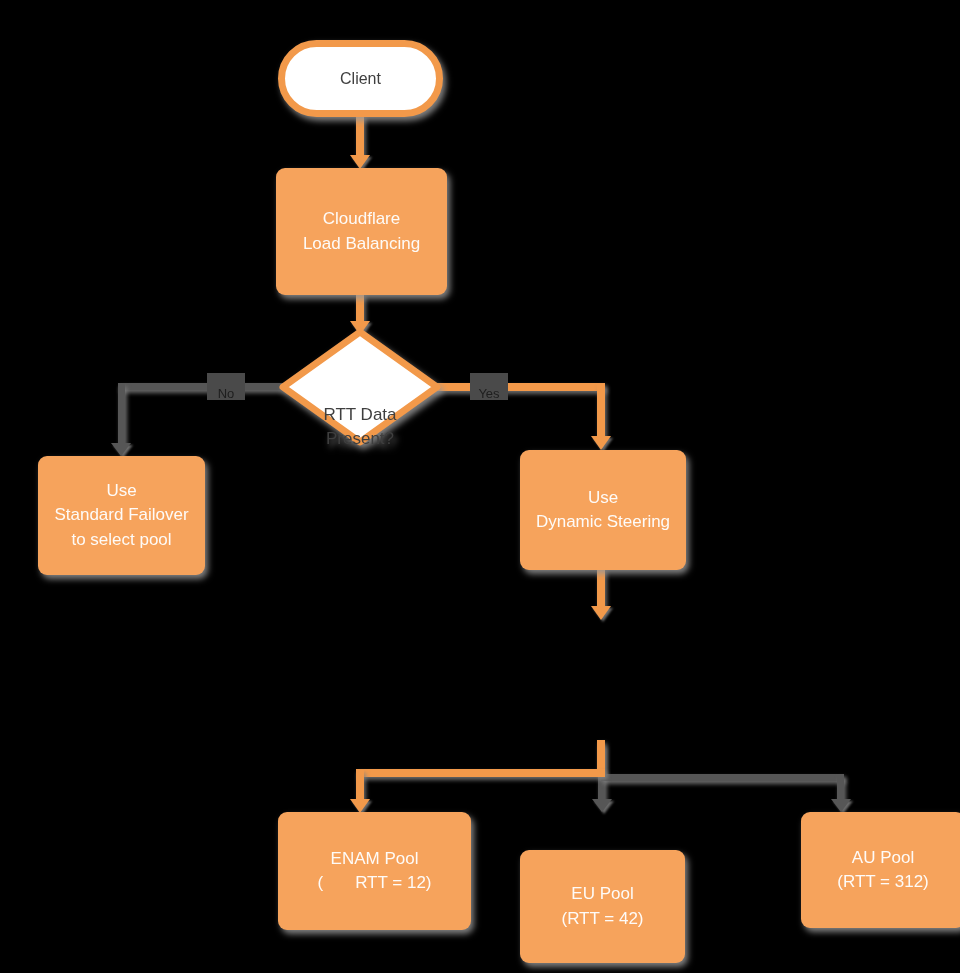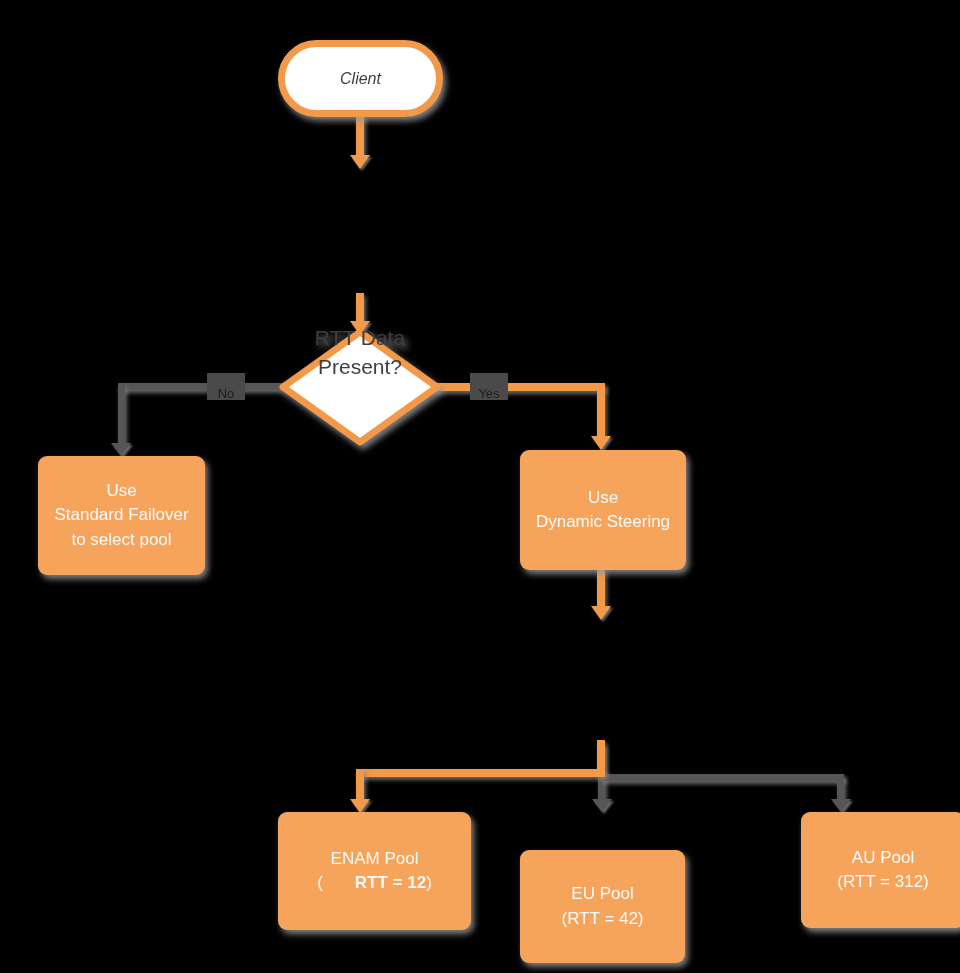--- a/index.html
+++ b/index.html
@@ -13,28 +13,28 @@
   .edge-o { background:var(--orange-stroke,#F2994A); z-index:2; filter:drop-shadow(2px 3px 2px rgba(130,130,130,.8)); }
   .arrow { position:absolute; width:0; height:0; border-left:10px solid transparent; border-right:10px solid transparent; }
   .arrow-o { border-top:14px solid var(--orange-stroke,#F2994A); z-index:2; filter:drop-shadow(2px 2px 1px rgba(130,130,130,.8)); }
   .arrow-g { border-top:13px solid var(--gray-line,#565656); z-index:1; filter:drop-shadow(2px 2px 1px rgba(130,130,130,.8)); }
   
   .node { position:absolute; z-index:3; display:flex; align-items:center; justify-content:center;
           text-align:center; box-sizing:border-box; filter:drop-shadow(3px 4px 3px rgba(150,150,150,.85)); }
   .proc { background:var(--orange-fill,#F6A35C); border-radius:9px; color:var(--text-light,#FEFBF8);
           font-size:17px; line-height:1.42; }
   .terminator { background:#fff; border:7px solid var(--orange-stroke,#F2994A); border-radius:40px;
-          color:var(--text-dark,#3F3F3F); font-size:16px;font-style:italic; }
+          color:var(--text-dark,#3F3F3F); font-size:16px; }
   .diamond-wrap { position:absolute; z-index:3; filter:drop-shadow(3px 4px 3px rgba(150,150,150,.85)); }
   .diamond-wrap svg { display:block; }
   .diamond-wrap polygon { fill:#ffffff; stroke:var(--orange-stroke,#F2994A); stroke-width:7; stroke-linejoin:round; }
-  .diamond-label { position:absolute; inset:0; display:flex; align-items:flex-start; justify-content:center;
-          text-align:center; color:var(--text-dark,#3F3F3F); font-size:21px; line-height:1.4; }
+  .diamond-label { position:absolute; inset:0; display:flex; align-items:flex-end; justify-content:center;
+          text-align:center; color:var(--text-dark,#3F3F3F); font-size:17px; line-height:1.4; }
   .ml { white-space:pre-line; }
-  .rtt-line b { font-weight:700;margin-left:32px; }
+  .rtt-line b { font-weight:400;margin-left:32px; }
   
   .edge-label { position:absolute; z-index:4; display:flex; align-items:flex-end; justify-content:center;
           background:var(--label-bg,#4A4A4A); color:var(--label-text,#1E1E1E);
           font-size:13px; line-height:1; }
 </style>
 </head>
 <body>
 
 <div id="canvas">
 
@@ -71,20 +71,24 @@
     <span>No</span>
   </div>
   <div class="edge-label" style="left:470px;top:373px;width:38px;height:27px">
     <span>Yes</span>
   </div>
 
   <div class="node terminator" style="left:278px;top:40px;width:165px;height:77px">
     <span class="ml">Client</span>
   </div>
 
+  <div class="node proc" style="left:276px;top:168px;width:171px;height:127px">
+    <span class="ml">Cloudflare
+Load Balancing</span>
+  </div>
 
   <div class="diamond-wrap" style="left:274px;top:323px;width:172px;height:128px">
     <svg width="172" height="128" viewBox="0 0 172 128">
       <polygon points="86,9 163,64 86,119 9,64"></polygon>
     </svg>
     <div class="diamond-label">
       <span class="ml">RTT Data
 Present?</span>
     </div>
   </div>

